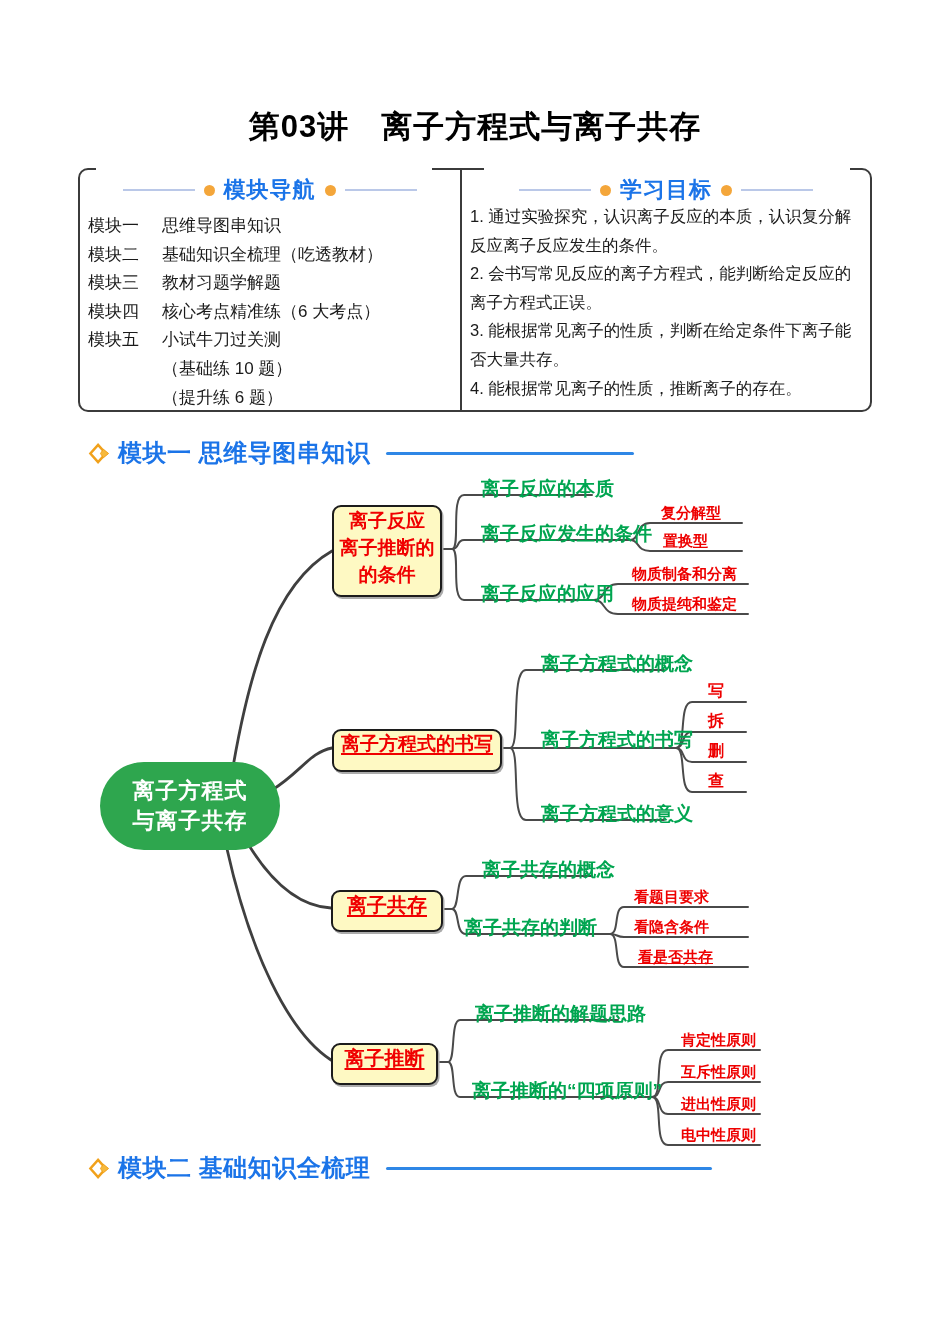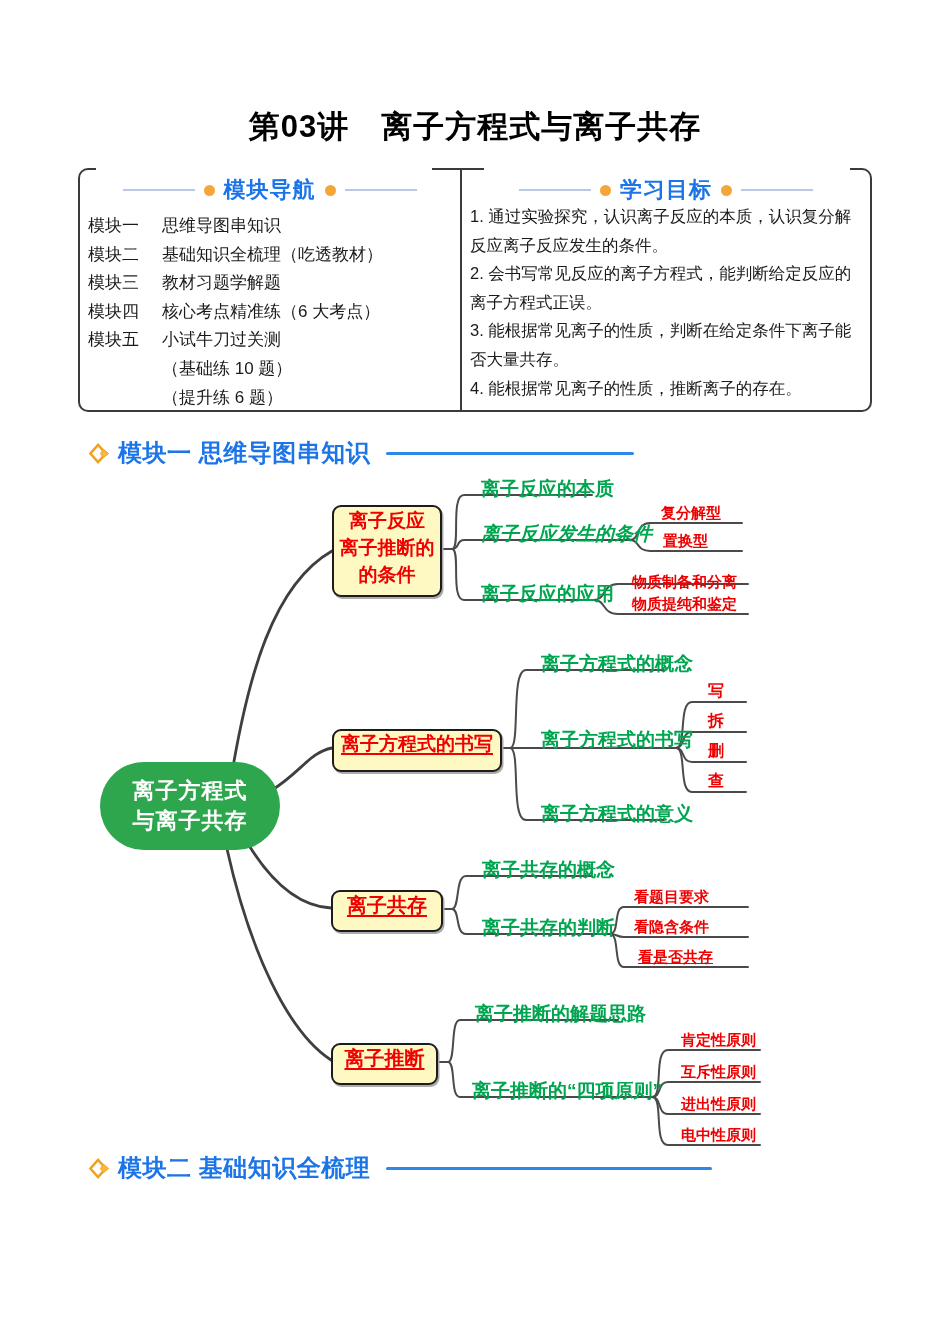--- a/index.html
+++ b/index.html
@@ -201,37 +201,37 @@
     <span class="ul">离子方程式的书写</span>
   </div>
   <div class="ybox ybox-3">
     <span class="ul">离子共存</span>
   </div>
   <div class="ybox ybox-4">
     <span class="ul">离子推断</span>
   </div>
 
   <div class="glabel" style="left:481px;top:476px;">离子反应的本质</div>
-  <div class="glabel" style="left:481px;top:521px;font-style:italic;">离子反应发生的条件</div>
+  <div class="glabel" style="left:481px;top:521px;">离子反应发生的条件</div>
   <div class="rlabel" style="left:661px;top:504px;">复分解型</div>
   <div class="rlabel" style="left:663px;top:532px;">置换型</div>
   <div class="glabel" style="left:481px;top:581px;">离子反应的应用</div>
-  <div class="rlabel" style="left:632px;top:565px;margin-top:8px;">物质制备和分离</div>
+  <div class="rlabel" style="left:632px;top:565px;">物质制备和分离</div>
   <div class="rlabel" style="left:632px;top:595px;">物质提纯和鉴定</div>
 
   <div class="glabel" style="left:541px;top:651px;">离子方程式的概念</div>
   <div class="glabel" style="left:541px;top:727px;">离子方程式的书写</div>
   <div class="rlabel rlabel-big" style="left:708px;top:681px;">写</div>
   <div class="rlabel rlabel-big" style="left:708px;top:711px;">拆</div>
   <div class="rlabel rlabel-big" style="left:708px;top:741px;">删</div>
   <div class="rlabel rlabel-big" style="left:708px;top:771px;">查</div>
   <div class="glabel" style="left:541px;top:801px;">离子方程式的意义</div>
 
   <div class="glabel" style="left:482px;top:857px;">离子共存的概念</div>
-  <div class="glabel" style="left:482px;top:915px;text-align:right;">离子共存的判断</div>
+  <div class="glabel" style="left:464px;top:915px;text-align:right;">离子共存的判断</div>
   <div class="rlabel" style="left:634px;top:888px;">看题目要求</div>
   <div class="rlabel" style="left:634px;top:918px;">看隐含条件</div>
   <div class="rlabel" style="left:638px;top:948px;text-decoration:underline;">看是否共存</div>
 
   <div class="glabel" style="left:475px;top:1001px;">离子推断的解题思路</div>
   <div class="glabel" style="left:472px;top:1078px;">离子推断的“四项原则”</div>
   <div class="rlabel" style="left:681px;top:1031px;">肯定性原则</div>
   <div class="rlabel" style="left:681px;top:1063px;">互斥性原则</div>
   <div class="rlabel" style="left:681px;top:1095px;">进出性原则</div>
   <div class="rlabel" style="left:681px;top:1126px;">电中性原则</div>

